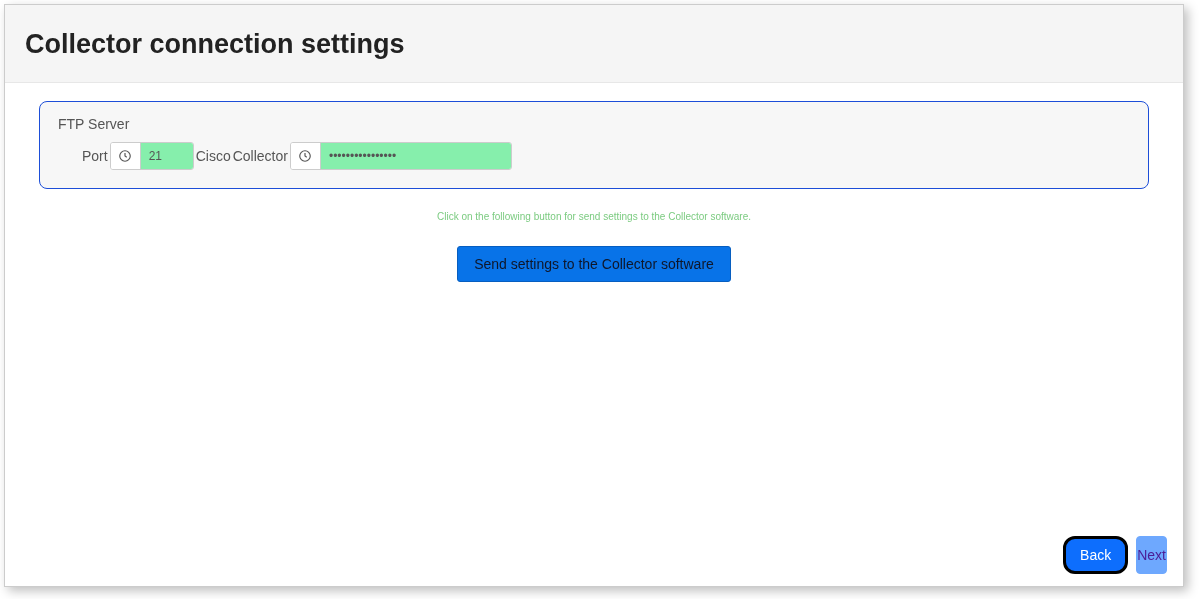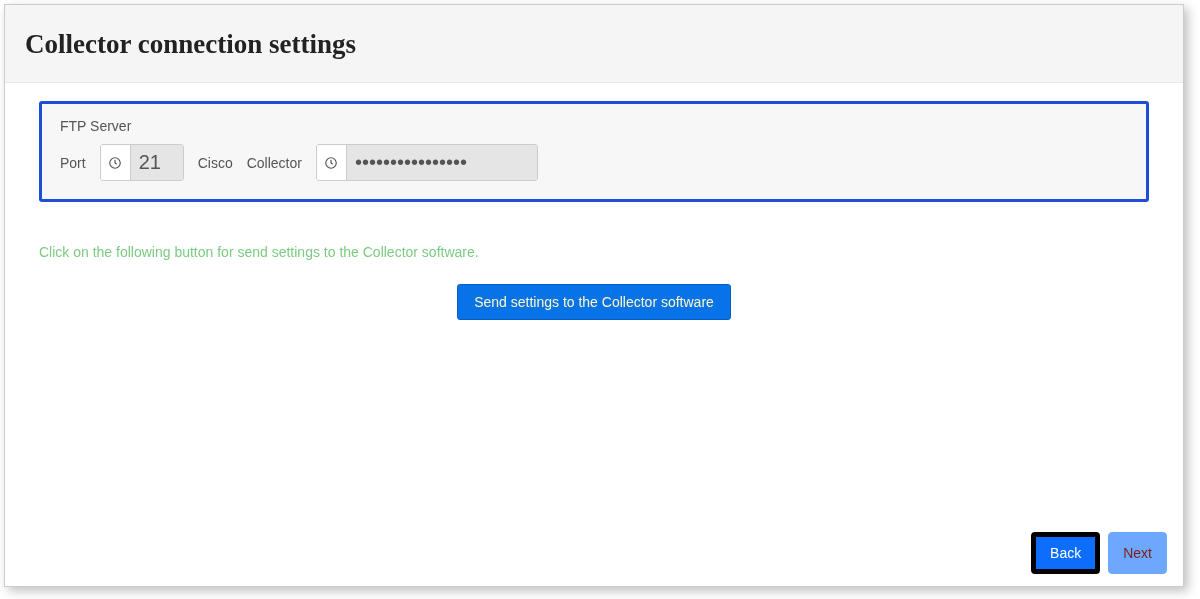--- a/index.html
+++ b/index.html
@@ -24,53 +24,53 @@
     background: #fff;
     box-shadow: 4px 4px 10px rgba(0,0,0,0.25);
     position: relative;
     display: flex;
     flex-direction: column;
   }
   .panel-header {
     background: #f5f5f5;
     border-bottom: 1px solid #e7e7e7;
     padding: 24px 20px 22px 20px;
-    font-family: Liberation Serif, serif;
   }
   .panel-title {
     font-size: 27px;
     font-weight: 600;
     color: #222;
     margin: 0;
   }
   .panel-body {
     padding: 18px 34px 18px 34px;
     flex: 1;
     position: relative;
   }
   .desc {
     color: #333;
     line-height: 1.35;
     margin-bottom: 8px;
   }
   .ftp-box {
     background: #f7f7f7;
-    border: 3px solid #1d4ed8;
-    border-radius: 3px;
+    border: 1px solid #1d4ed8;
+    border-radius: 8px;
     padding: 14px 30px 18px 18px;
   }
   .ftp-title {
     color: #555;
     margin-bottom: 10px;
   }
   .field-row {
     display: flex;
     align-items: center;
-    gap: 14px;
+    gap: 2px;
     flex-wrap: wrap;
+    margin-left: 24px;
   }
   .field-label {
     color: #555;
   }
   .input-group {
     display: inline-flex;
     align-items: stretch;
     border: 1px solid #ccc;
     background: #fff;
     border-radius: 3px;
@@ -87,67 +87,67 @@
   .addon svg {
     width: 14px;
     height: 14px;
     stroke: #555;
     fill: none;
   }
   .form-input {
     border: none;
     outline: none;
     padding: 6px 8px;
-    font-size: 20px;
+    font-size: 12px;
     color: #555;
-    background: #e5e5e5;
+    background: #86efac;
   }
   .w-port { width: 52px; }
   .w-login { width: 190px; }
   .w-pass { width: 190px; }
   .hint {
-    text-align: left;
+    text-align: center;
     color: #7BCB80;
-    margin-top: 42px;
-    font-size: 14px;
+    margin-top: 22px;
+    font-size: 10px;
   }
   .center-btn-row {
     text-align: center;
     margin-top: 24px;
   }
   .btn-primary {
     display: inline-block;
     padding: 9px 16px;
     font-size: 14px;
-    color: #fef9c3;
+    color: #0f172a;
     background: #0873e8;
     border: 1px solid #075ec0;
     border-radius: 3px;
     cursor: pointer;
   }
   .footer-btns {
     position: absolute;
     right: 16px;
     bottom: 12px;
     display: flex;
     gap: 8px;
   }
   .btn-back {
     padding: 8px 14px;
     font-size: 14px;
     color: #fff;
     background: #0d6efd;
-    border: 5px solid #000000;
-    border-radius: 4px;
+    border: 3px solid #000000;
+    border-radius: 12px;
     cursor: pointer;
   }
   .btn-next {
-    padding: 8px 14px;
-    font-size: 14px;
-    color: #7f1d1d;
+    padding: 8px 0;
+    font-size: 14px;
+    color: #4c1d95;
     background: #6ea8fe;
     border: 1px solid #6ea8fe;
     border-radius: 4px;
     cursor: pointer;
   }
   
   .bg-circles {
     position: absolute;
     left: 0;
     right: 0;

